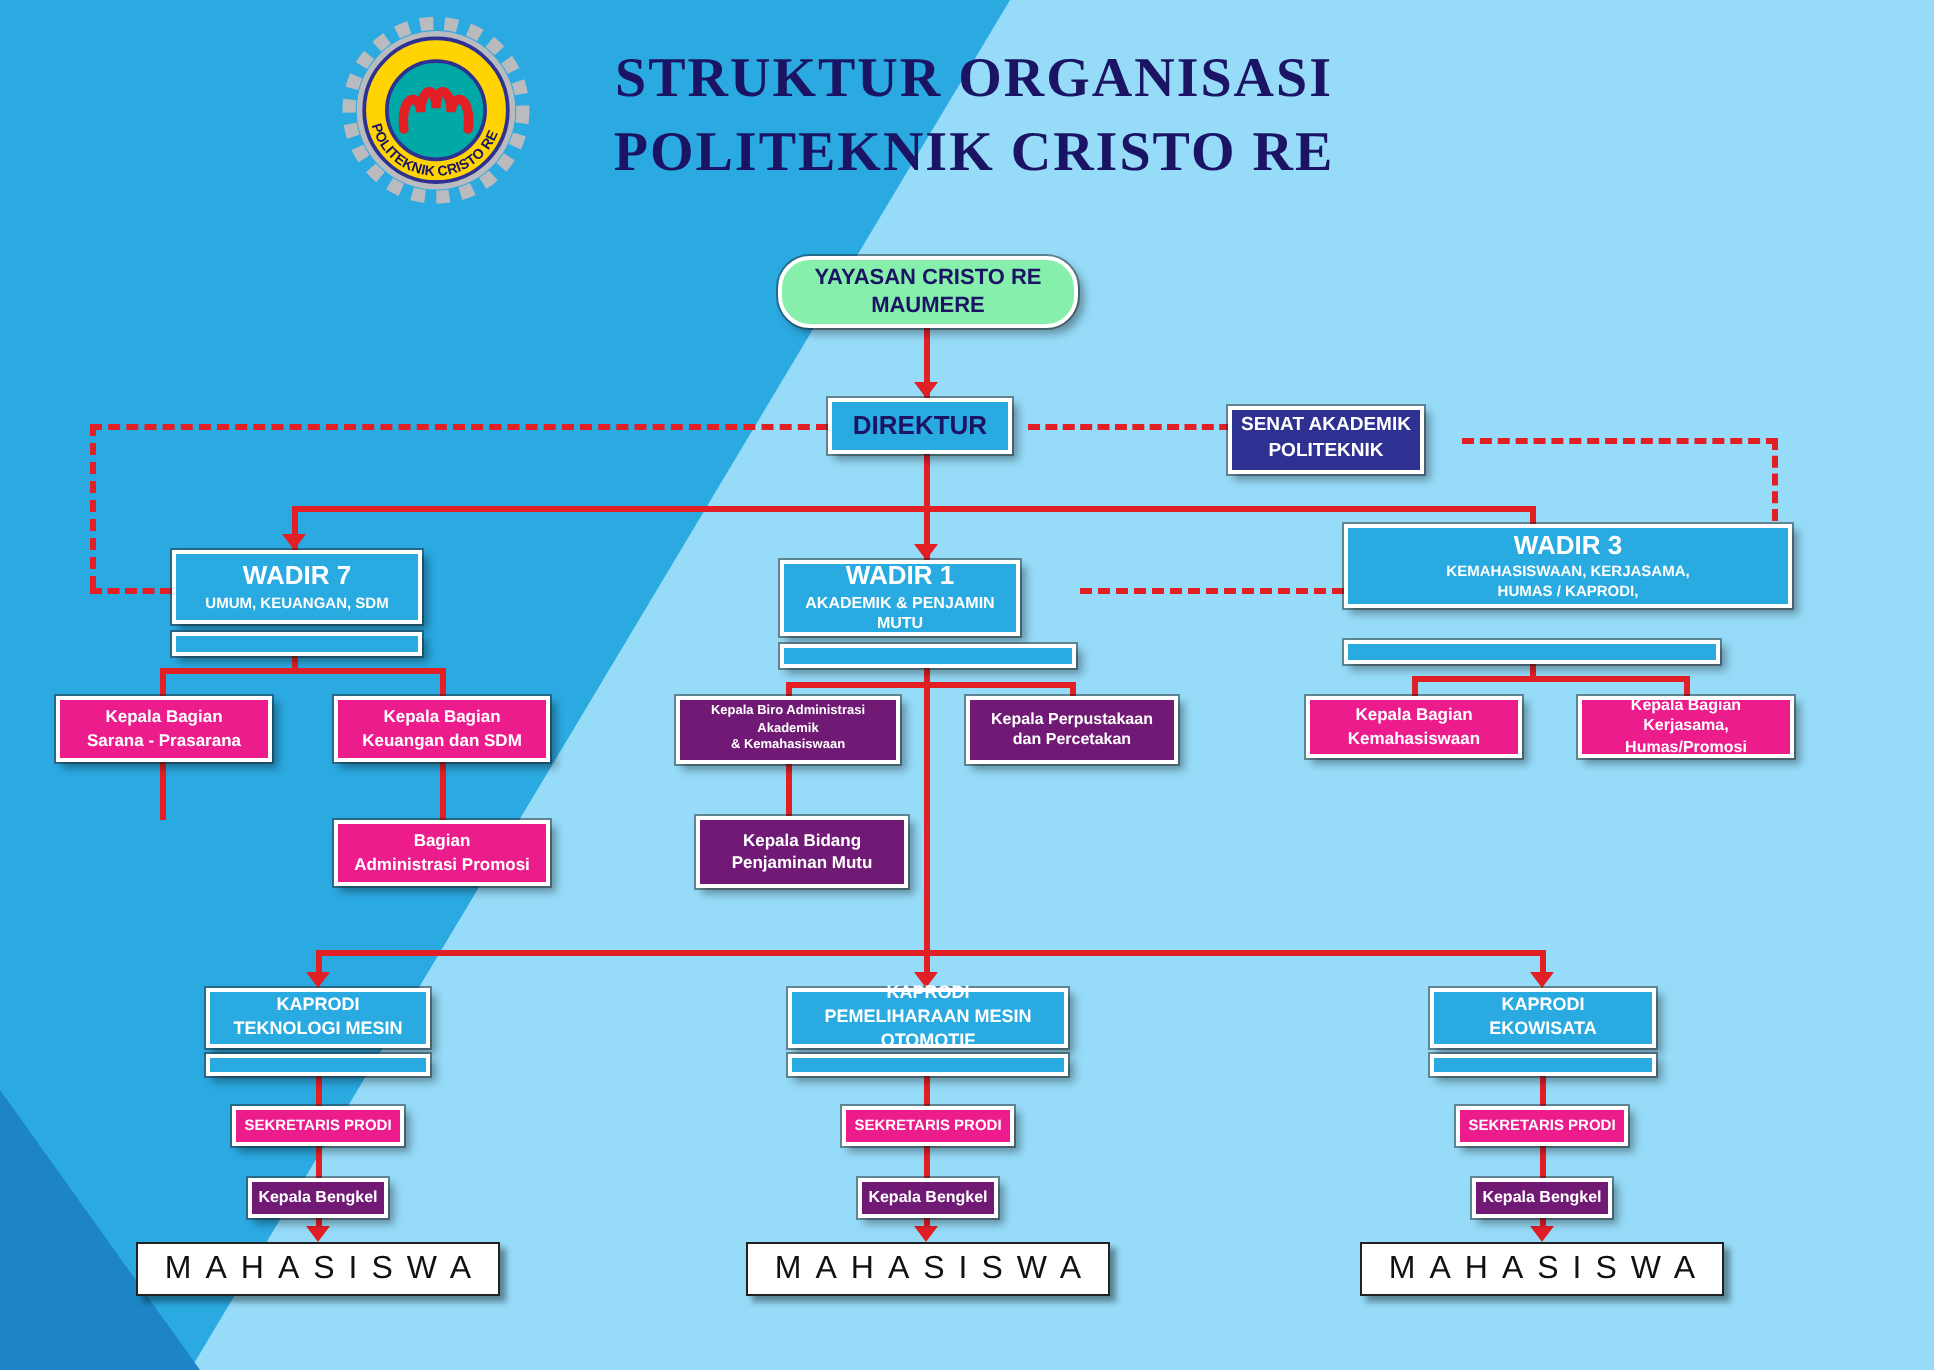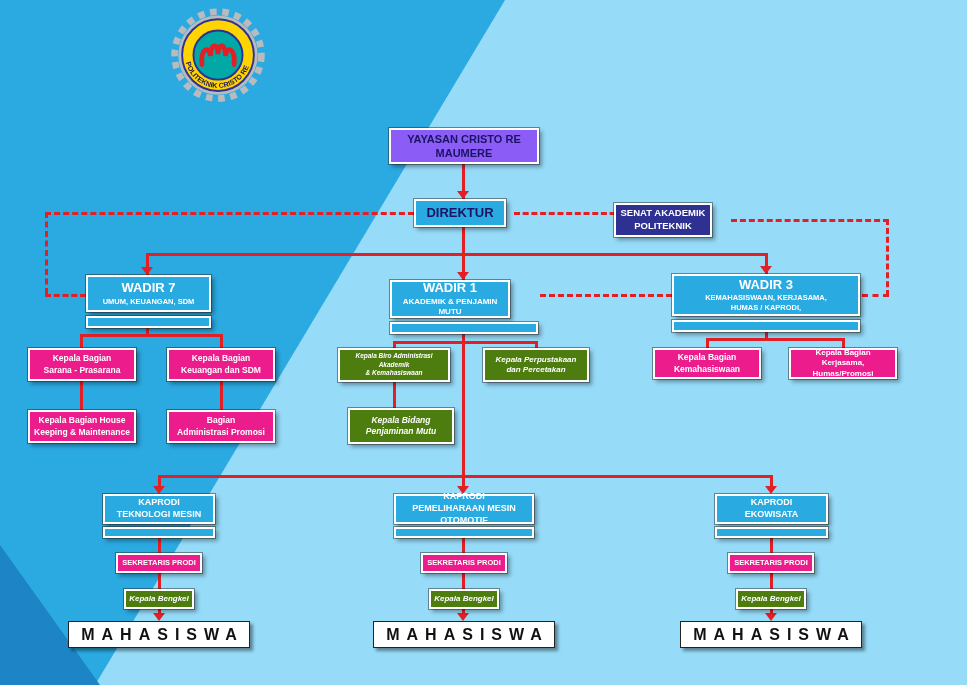--- a/index.html
+++ b/index.html
@@ -12,36 +12,36 @@
 
   .title { position:absolute; left:277px; top:22px; width:420px; z-index:2; text-align:center;
            font-family:"Liberation Serif", serif; font-weight:bold; font-size:28px; color:#1B1464;
            letter-spacing:1px; line-height:1.32; }
 
   .logo { position:absolute; left:170px; top:6px; width:96px; height:102px; z-index:2; }
 
   .box { position:absolute; z-index:2; display:flex; flex-direction:column; align-items:center;
          justify-content:center; text-align:center; border:2px solid #fff;
          box-shadow:0 0 0 1px rgba(30,30,30,.45), 3px 3px 4px rgba(0,0,0,.35); }
-  .green  { background:#8b5cf6; }
+  .green  { background:#86efac;border-radius:16px; }
   .cyan   { background:#29ABE2; }
   .navyBg { background:#2E3192; }
   .pink   { background:#EC1C8D; }
-  .orange { background:#4d7c0f;font-style:italic; }
+  .orange { background:#701a75; }
   .white-box { position:absolute; z-index:2; display:flex; align-items:center; justify-content:center;
                background:#fff; border:1px solid #222; box-shadow:3px 3px 3px rgba(0,0,0,.4); }
 
   .pre { white-space:pre-line; }
   .b { font-weight:bold; }
   .t-navy { color:#1B1464; } .t-white { color:#fff; } .t-black { color:#111; }
   .sz6{font-size:6.5px;line-height:1.35;} .sz75{font-size:7.5px;line-height:1.35;}
   .sz8{font-size:8px;line-height:1.3;} .sz85{font-size:8.5px;line-height:1.35;}
   .sz9{font-size:9px;line-height:1.3;} .sz95{font-size:9.5px;line-height:1.35;}
   .sz11{font-size:11px;line-height:1.3;} .sz13{font-size:13px;line-height:1.2;}
-  .mhs { font-size:16px; font-weight:bold; letter-spacing:7px; padding-left:7px; }
+  .mhs { font-size:16px; font-weight:normal; letter-spacing:7px; padding-left:7px; }
 
   .hline, .vline { position:absolute; background:#E31F26; z-index:1; }
   .hline { height:3px; } .vline { width:3px; }
   .dash-h { position:absolute; z-index:1; height:0; border-top:3px dashed #E31F26; }
   .dash-v { position:absolute; z-index:1; width:0; border-left:3px dashed #E31F26; }
   .arrow { position:absolute; z-index:1; width:0; height:0;
            border-left:6px solid transparent; border-right:6px solid transparent;
            border-top:8px solid #E31F26; }
   .wsub { margin-top:1px; }
 </style>
@@ -58,20 +58,24 @@
     <circle cx="50" cy="52" r="42" fill="#B9BBBE"></circle>
     <circle cx="50" cy="52" r="38" fill="#FFD400" stroke="#2E3192" stroke-width="2"></circle>
     <circle cx="50" cy="52" r="26" fill="#00A9A5" stroke="#2E3192" stroke-width="2"></circle>
     <path d="M33 62 C31 44 41 42 42 53 C42 40 50 38 50 51 C50 38 58 40 58 53 C59 42 69 44 67 62" stroke="#E31F26" stroke-width="5" fill="none" stroke-linecap="round"></path>
     <path id="arcpath" d="M 16 60 A 35 35 0 0 0 84 60" fill="none"></path>
     <text font-size="7.5" font-weight="bold" fill="#1B1464">
       <textPath href="#arcpath">POLITEKNIK CRISTO RE</textPath>
     </text>
   </svg>
 
+  <div class="title">
+    <div>STRUKTUR ORGANISASI</div>
+    <div>POLITEKNIK CRISTO RE</div>
+  </div>
 
   <i class="vline" style="left:462px;top:162px;height:37px"></i>
   <i class="arrow" style="left:457px;top:191px"></i>
   <i class="vline" style="left:462px;top:227px;height:53px"></i>
   <i class="hline" style="left:146px;top:253px;width:622px"></i>
   <i class="vline" style="left:146px;top:253px;height:22px"></i>
   <i class="arrow" style="left:141px;top:267px"></i>
   <i class="arrow" style="left:457px;top:272px"></i>
   <i class="vline" style="left:765px;top:253px;height:21px"></i>
   <i class="arrow" style="left:760px;top:266px"></i>
@@ -142,39 +146,35 @@
     <span class="pre b sz75 t-white wsub">UMUM, KEUANGAN, SDM</span>
   </div>
   <div class="box cyan" style="left:86px;top:316px;width:125px;height:12px"></div>
 
   <div class="box cyan" style="left:390px;top:280px;width:120px;height:38px">
     <span class="b sz13 t-white">WADIR 1</span>
     <span class="pre b sz8 t-white wsub">AKADEMIK &amp; PENJAMIN MUTU</span>
   </div>
   <div class="box cyan" style="left:390px;top:322px;width:148px;height:12px"></div>
 
-  <div class="box cyan" style="left:672px;top:274px;width:188px;height:42px">
+  <div class="box cyan" style="left:672px;top:262px;width:224px;height:42px">
     <span class="b sz13 t-white">WADIR 3</span>
     <span class="pre b sz75 t-white wsub">KEMAHASISWAAN, KERJASAMA,
 HUMAS / KAPRODI,</span>
   </div>
   <div class="box cyan" style="left:672px;top:320px;width:188px;height:12px"></div>
 
   <div class="box pink" style="left:28px;top:348px;width:108px;height:33px">
     <span class="pre b sz85 t-white">Kepala Bagian
 Sarana - Prasarana</span>
   </div>
   <div class="box pink" style="left:167px;top:348px;width:108px;height:33px">
     <span class="pre b sz85 t-white">Kepala Bagian
 Keuangan dan SDM</span>
   </div>
-  <div class="box pink" style="left:28px;top:410px;width:108px;height:33px">
-    <span class="pre b sz85 t-white">Kepala Bagian House
-Keeping &amp; Maintenance</span>
-  </div>
   <div class="box pink" style="left:167px;top:410px;width:108px;height:33px">
     <span class="pre b sz85 t-white">Bagian
 Administrasi Promosi</span>
   </div>
 
   <div class="box orange" style="left:338px;top:348px;width:112px;height:34px">
     <span class="pre b sz6 t-white">Kepala Biro Administrasi Akademik
 &amp; Kemahasiswaan</span>
   </div>
   <div class="box orange" style="left:483px;top:348px;width:106px;height:34px">

